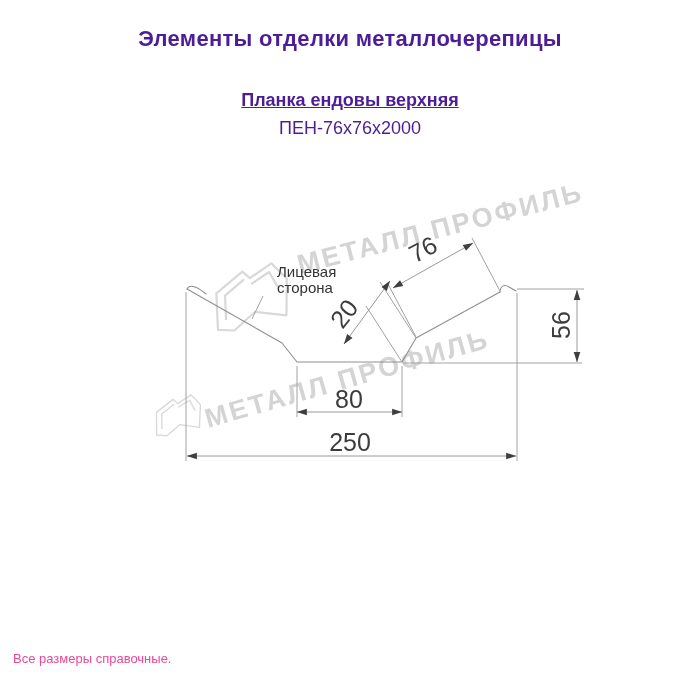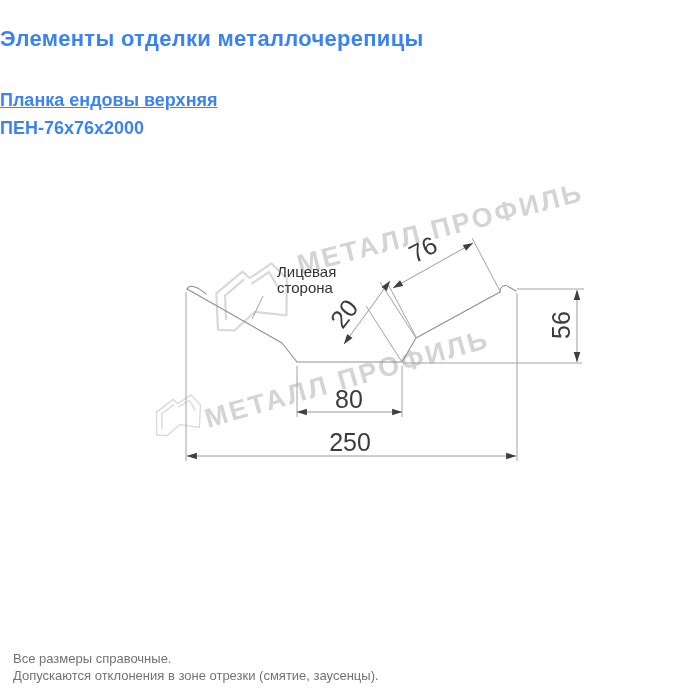--- a/index.html
+++ b/index.html
@@ -1,23 +1,23 @@
 <!DOCTYPE html>
 <html><head>
 <meta charset="utf-8">
 <style>
   html,body{margin:0;padding:0;background:#ffffff;}
   .page{position:relative;width:700px;height:700px;background:#ffffff;overflow:hidden;
         font-family:"Liberation Sans", sans-serif;}
-  .hdr{position:absolute;left:0;width:700px;text-align:left;color:#3b82f6;}
+  .hdr{position:absolute;left:0;width:700px;text-align:center;color:#4c1d95;}
   .title{top:26px;font-size:22px;font-weight:bold;letter-spacing:0.3px;}
   .subtitle{top:90px;font-size:18px;font-weight:bold;text-decoration:underline;}
-  .code{top:118px;font-size:18px;font-weight:bold;}
+  .code{top:118px;font-size:18px;font-weight:normal;}
   .drawing{position:absolute;left:0;top:0;}
-  .footer{position:absolute;left:13px;top:650px;color:#737373;font-size:13px;line-height:17px;}
+  .footer{position:absolute;left:13px;top:650px;color:#ec4899;font-size:13px;line-height:17px;}
   svg text{font-family:"Liberation Sans", sans-serif;}
   .dimtxt{fill:#3c3c3c;font-size:25px;}
   .facetxt{fill:#333333;font-size:15px;}
   .wmtxt{fill:#d4d4d4;font-size:27px;font-weight:bold;letter-spacing:2.5px;}
   .wmicon{fill:none;stroke:#d9d9d9;stroke-width:2.2;stroke-linejoin:round;}
   .profile{fill:none;stroke:#8f8f8f;stroke-width:1.1;stroke-linejoin:round;stroke-linecap:round;}
   .thin{fill:none;stroke:#a2a2a2;stroke-width:1;}
   .dim{stroke:#9a9a9a;stroke-width:1;}
 </style>
 </head>
@@ -84,16 +84,15 @@
     <text class="dimtxt" x="562" y="333" text-anchor="middle" transform="rotate(-90 562 325)">56</text>
     <text class="dimtxt" x="349" y="408" text-anchor="middle">80</text>
     <text class="dimtxt" x="350" y="451" text-anchor="middle">250</text>
 
     <text class="facetxt" x="277" y="277">Лицевая</text>
     <text class="facetxt" x="277" y="293">сторона</text>
   </svg>
 
   <div class="footer">
     <div>Все размеры справочные.</div>
-    <div>Допускаются отклонения в зоне отрезки (смятие, заусенцы).</div>
   </div>
 
 </div>
 
 </body></html>

